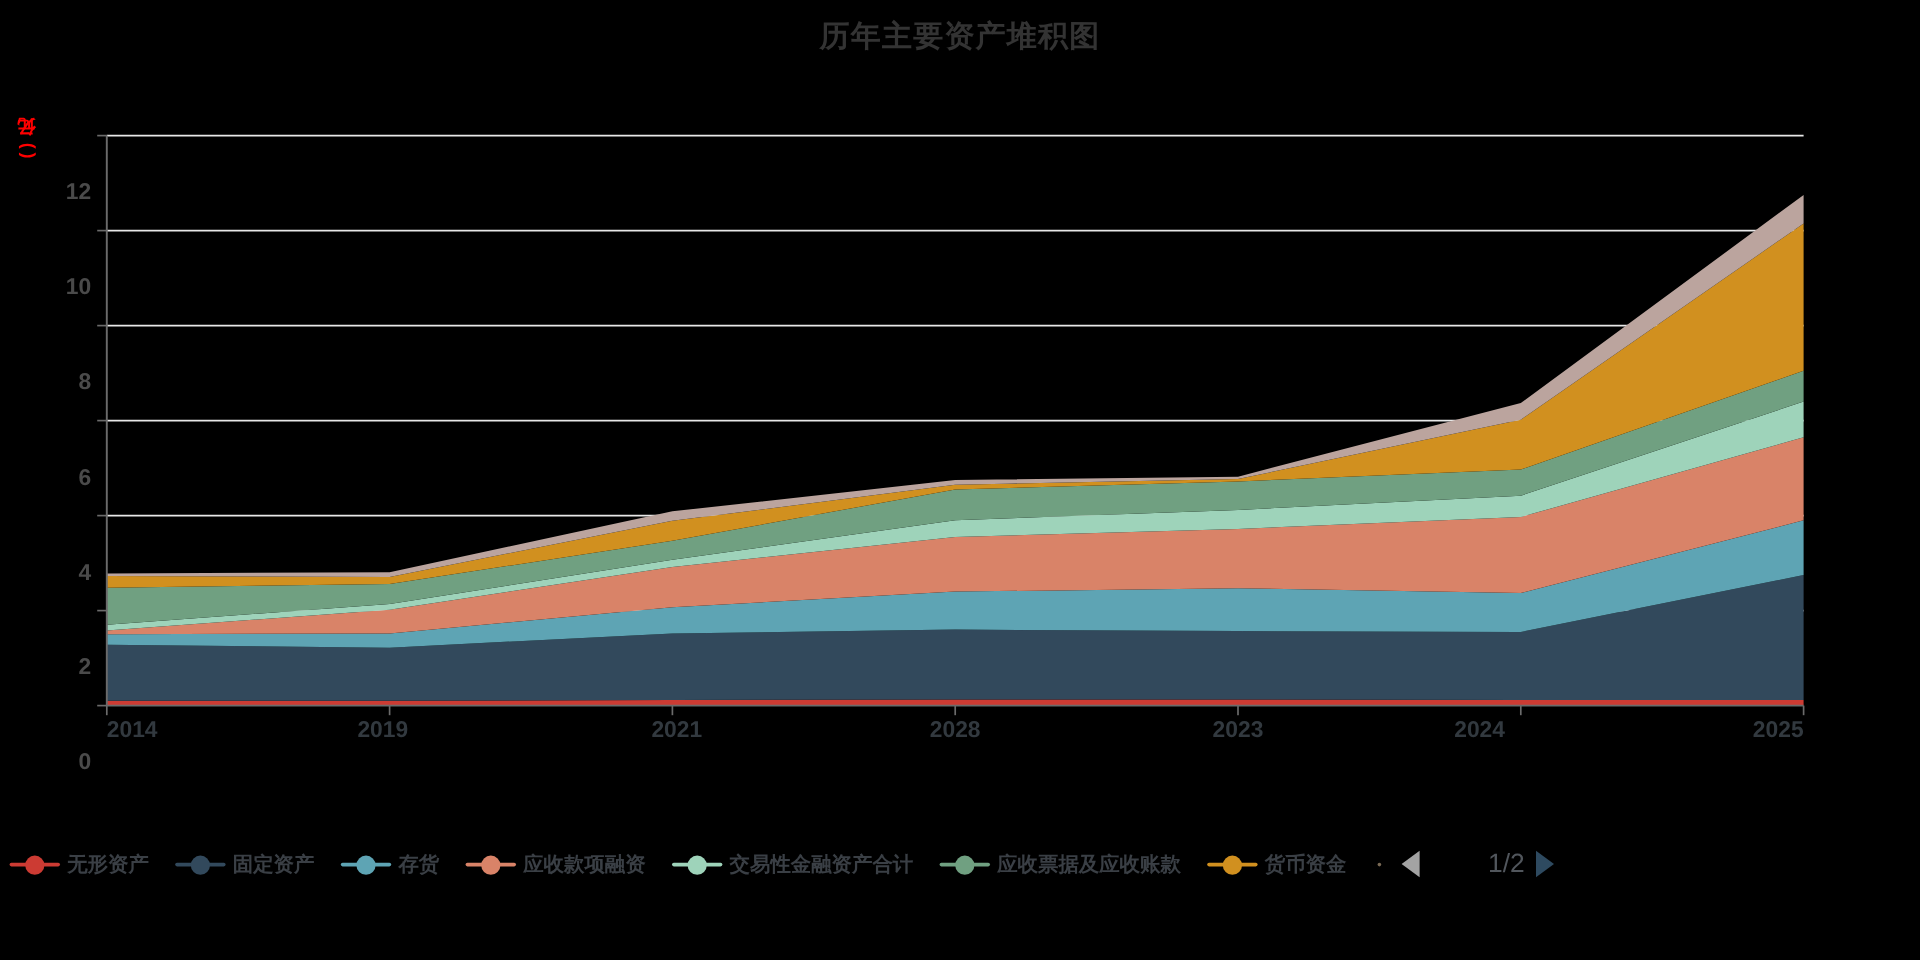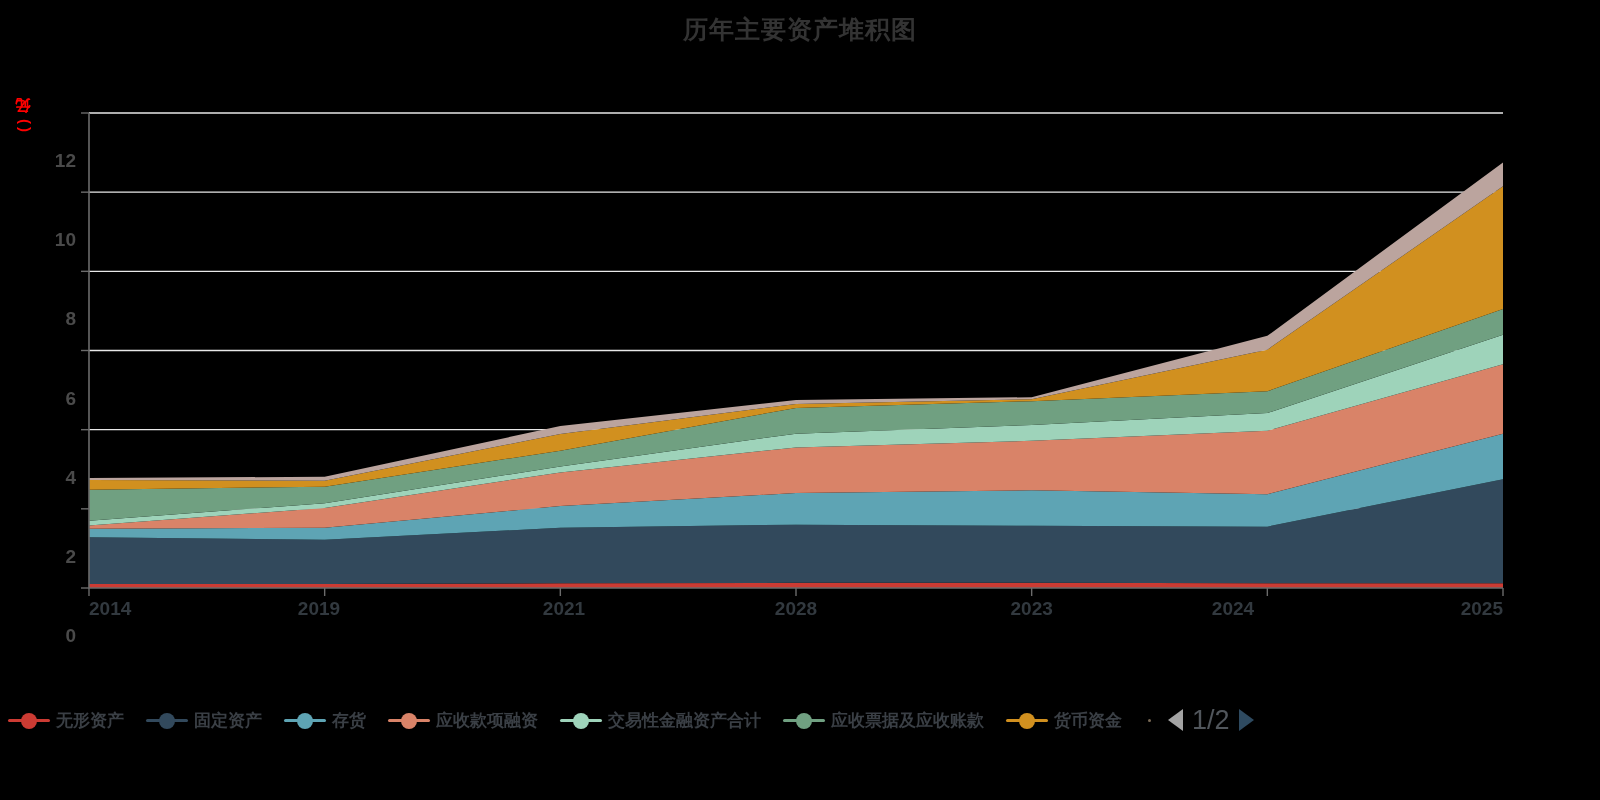--- a/index.html
+++ b/index.html
@@ -65,21 +65,21 @@
   .pager { display: flex; align-items: center; gap: 9px; margin-left: 4px; }
   .pager .dot-sep { width: 3px; height: 3px; background: #7a6a55; border-radius: 50%; margin-right: 8px; }
   .arrow-left {
     width: 0; height: 0; border-top: 11px solid transparent; border-bottom: 11px solid transparent;
     border-right: 15px solid #a3a3a3; cursor: pointer;
   }
   .arrow-right {
     width: 0; height: 0; border-top: 11px solid transparent; border-bottom: 11px solid transparent;
     border-left: 15px solid #2e4a60; cursor: pointer;
   }
-  .pager-text { font-size: 27px; color: #51565c; font-weight: normal; }
+  .pager-text { font-size: 22px; color: #51565c; font-weight: normal; margin-left: 48px; }
 
   .footer-note {
     position: absolute; top: 762px; left: 0; width: 1600px; text-align: center;
     font-size: 14px; font-weight: bold; color: #b8860b;
     letter-spacing: 1px;
   }
 </style>
 </head>
 <body>
 

